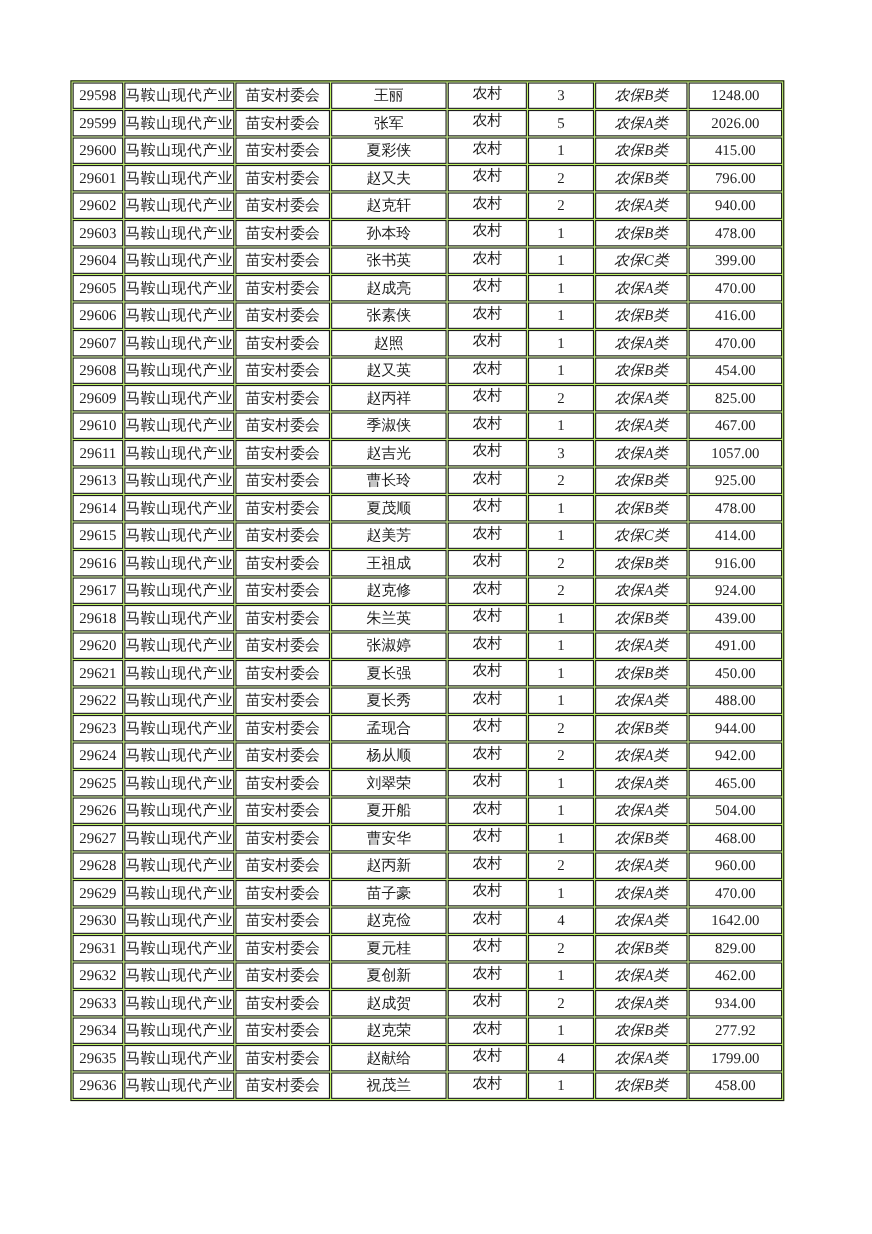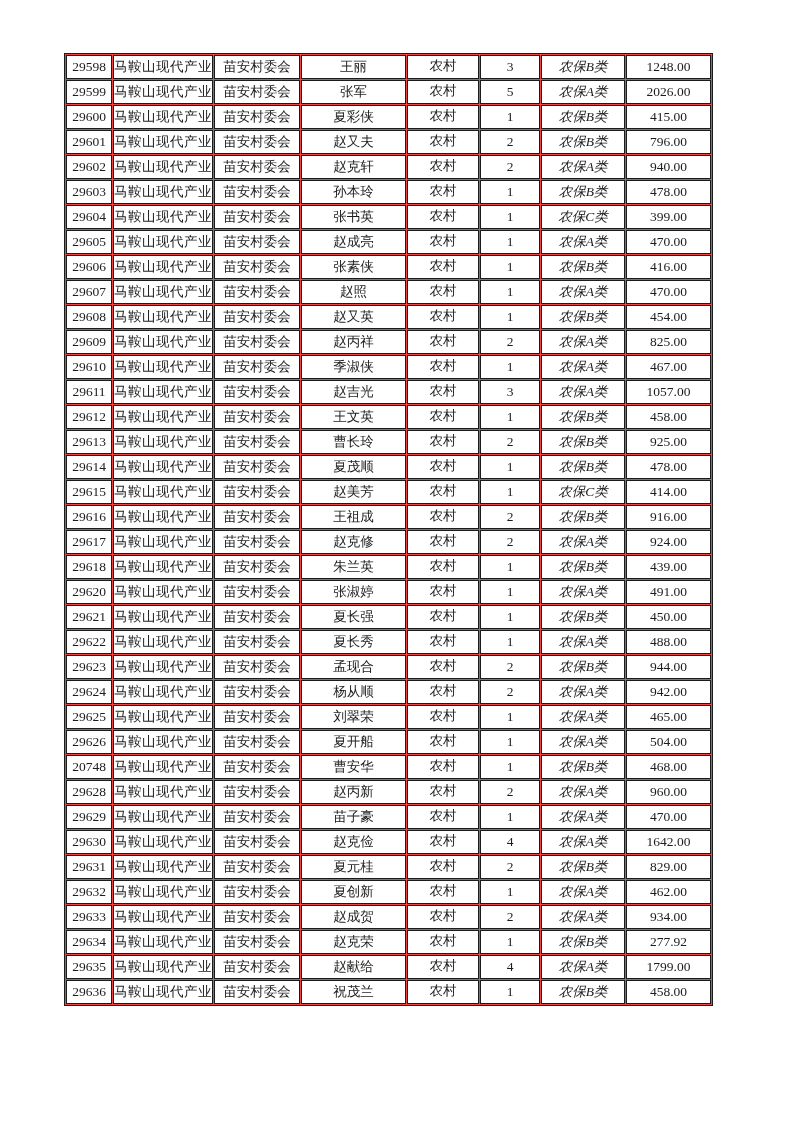--- a/index.html
+++ b/index.html
@@ -11,26 +11,26 @@
     position: relative;
     width: 793px;
     height: 1122px;
     background: #ffffff;
     overflow: hidden;
     font-family: "Liberation Serif", "DejaVu Serif", serif;
   }
   table.grid {
     position: absolute;
     left: 64px;
-    top: 53px;
+    top: 73px;
     table-layout: fixed;
     border-collapse: separate;
     border-spacing: 1px;           
     border: 1.5px solid #1b1b1b;   
-    background: #ef4444;
+    background: #bef264;
   }
   table.grid td {
     box-sizing: border-box;
     border: 1.5px solid #1b1b1b;
     height: 24px;
     padding: 0;
     text-align: center;
     vertical-align: middle;
     font-size: 13.5px;
     line-height: 20px;
@@ -201,30 +201,20 @@
           <td class="c-id">29611</td>
           <td class="c-unit">马鞍山现代产业</td>
           <td class="c-village">苗安村委会</td>
           <td class="c-name">赵吉光</td>
           <td class="c-type">农村</td>
           <td class="c-count">3</td>
           <td class="c-category">农保A类</td>
           <td class="c-amount">1057.00</td>
         </tr>
         <tr>
-          <td class="c-id">29612</td>
-          <td class="c-unit">马鞍山现代产业</td>
-          <td class="c-village">苗安村委会</td>
-          <td class="c-name">王文英</td>
-          <td class="c-type">农村</td>
-          <td class="c-count">1</td>
-          <td class="c-category">农保B类</td>
-          <td class="c-amount">458.00</td>
-        </tr>
-        <tr>
           <td class="c-id">29613</td>
           <td class="c-unit">马鞍山现代产业</td>
           <td class="c-village">苗安村委会</td>
           <td class="c-name">曹长玲</td>
           <td class="c-type">农村</td>
           <td class="c-count">2</td>
           <td class="c-category">农保B类</td>
           <td class="c-amount">925.00</td>
         </tr>
         <tr>
@@ -341,21 +331,21 @@
           <td class="c-id">29626</td>
           <td class="c-unit">马鞍山现代产业</td>
           <td class="c-village">苗安村委会</td>
           <td class="c-name">夏开船</td>
           <td class="c-type">农村</td>
           <td class="c-count">1</td>
           <td class="c-category">农保A类</td>
           <td class="c-amount">504.00</td>
         </tr>
         <tr>
-          <td class="c-id">20748</td>
+          <td class="c-id">29627</td>
           <td class="c-unit">马鞍山现代产业</td>
           <td class="c-village">苗安村委会</td>
           <td class="c-name">曹安华</td>
           <td class="c-type">农村</td>
           <td class="c-count">1</td>
           <td class="c-category">农保B类</td>
           <td class="c-amount">468.00</td>
         </tr>
         <tr>
           <td class="c-id">29628</td>

